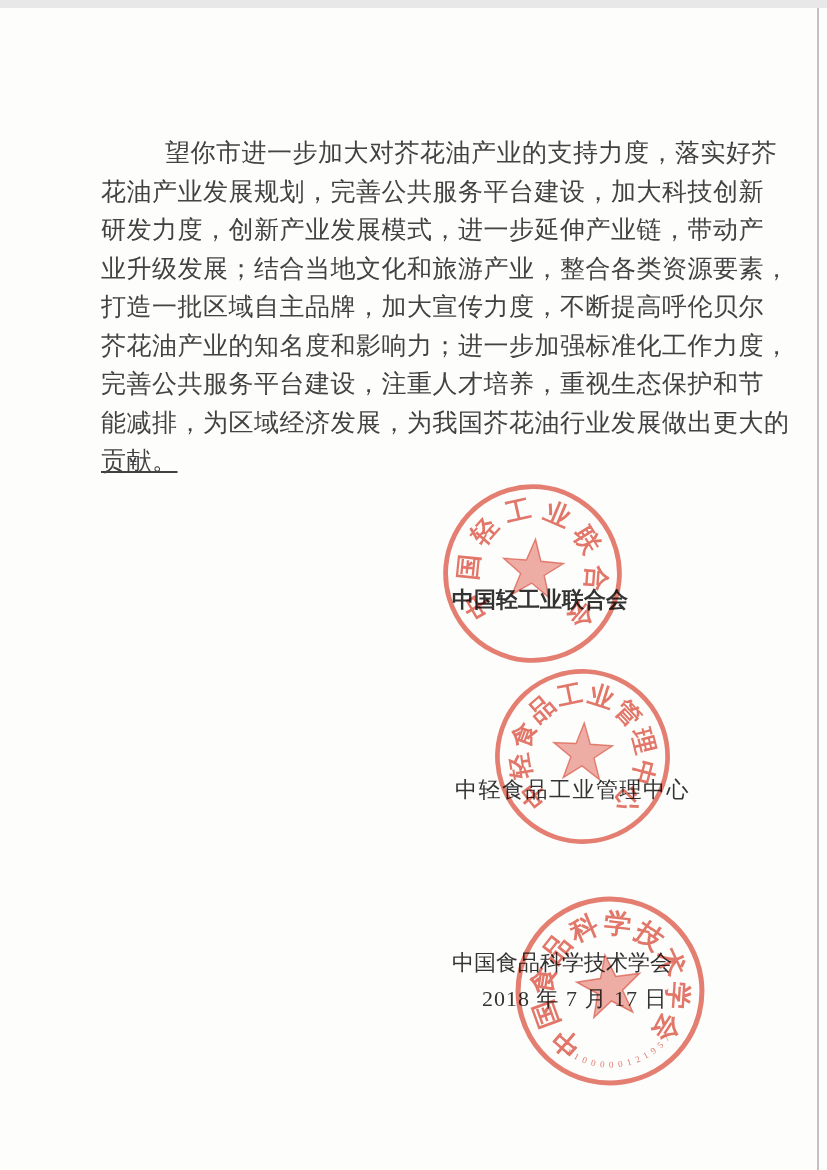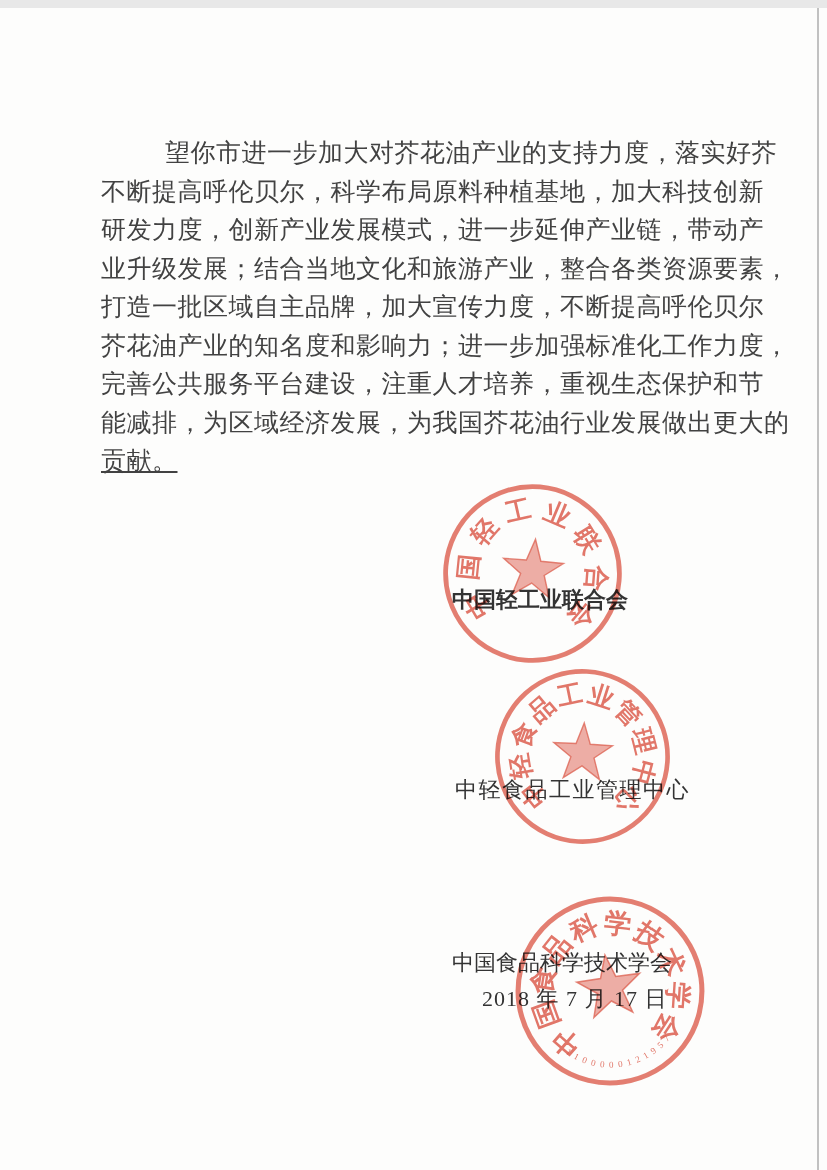--- a/index.html
+++ b/index.html
@@ -67,21 +67,21 @@
 </style>
 </head>
 <body>
 
 <div class="page" style="background: rgb(253, 253, 252);">
 
   <div class="edge-line" style="background: rgb(143, 143, 143);"></div>
 
   <div class="body-text" style="color: rgb(66, 66, 66);">
     <div class="para-line first">望你市进一步加大对芥花油产业的支持力度，落实好芥</div>
-    <div class="para-line">不断提高呼伦贝尔，科学布局原料种植基地，加大科技创新</div>
+    <div class="para-line">花油产业发展规划，完善公共服务平台建设，加大科技创新</div>
     <div class="para-line">研发力度，创新产业发展模式，进一步延伸产业链，带动产</div>
     <div class="para-line">业升级发展；结合当地文化和旅游产业，整合各类资源要素，</div>
     <div class="para-line">打造一批区域自主品牌，加大宣传力度，不断提高呼伦贝尔</div>
     <div class="para-line">芥花油产业的知名度和影响力；进一步加强标准化工作力度，</div>
     <div class="para-line">完善公共服务平台建设，注重人才培养，重视生态保护和节</div>
     <div class="para-line">能减排，为区域经济发展，为我国芥花油行业发展做出更大的</div>
     <div class="para-line last">贡献。</div>
   </div>
 
   <div class="sig sig-1">中国轻工业联合会</div>

